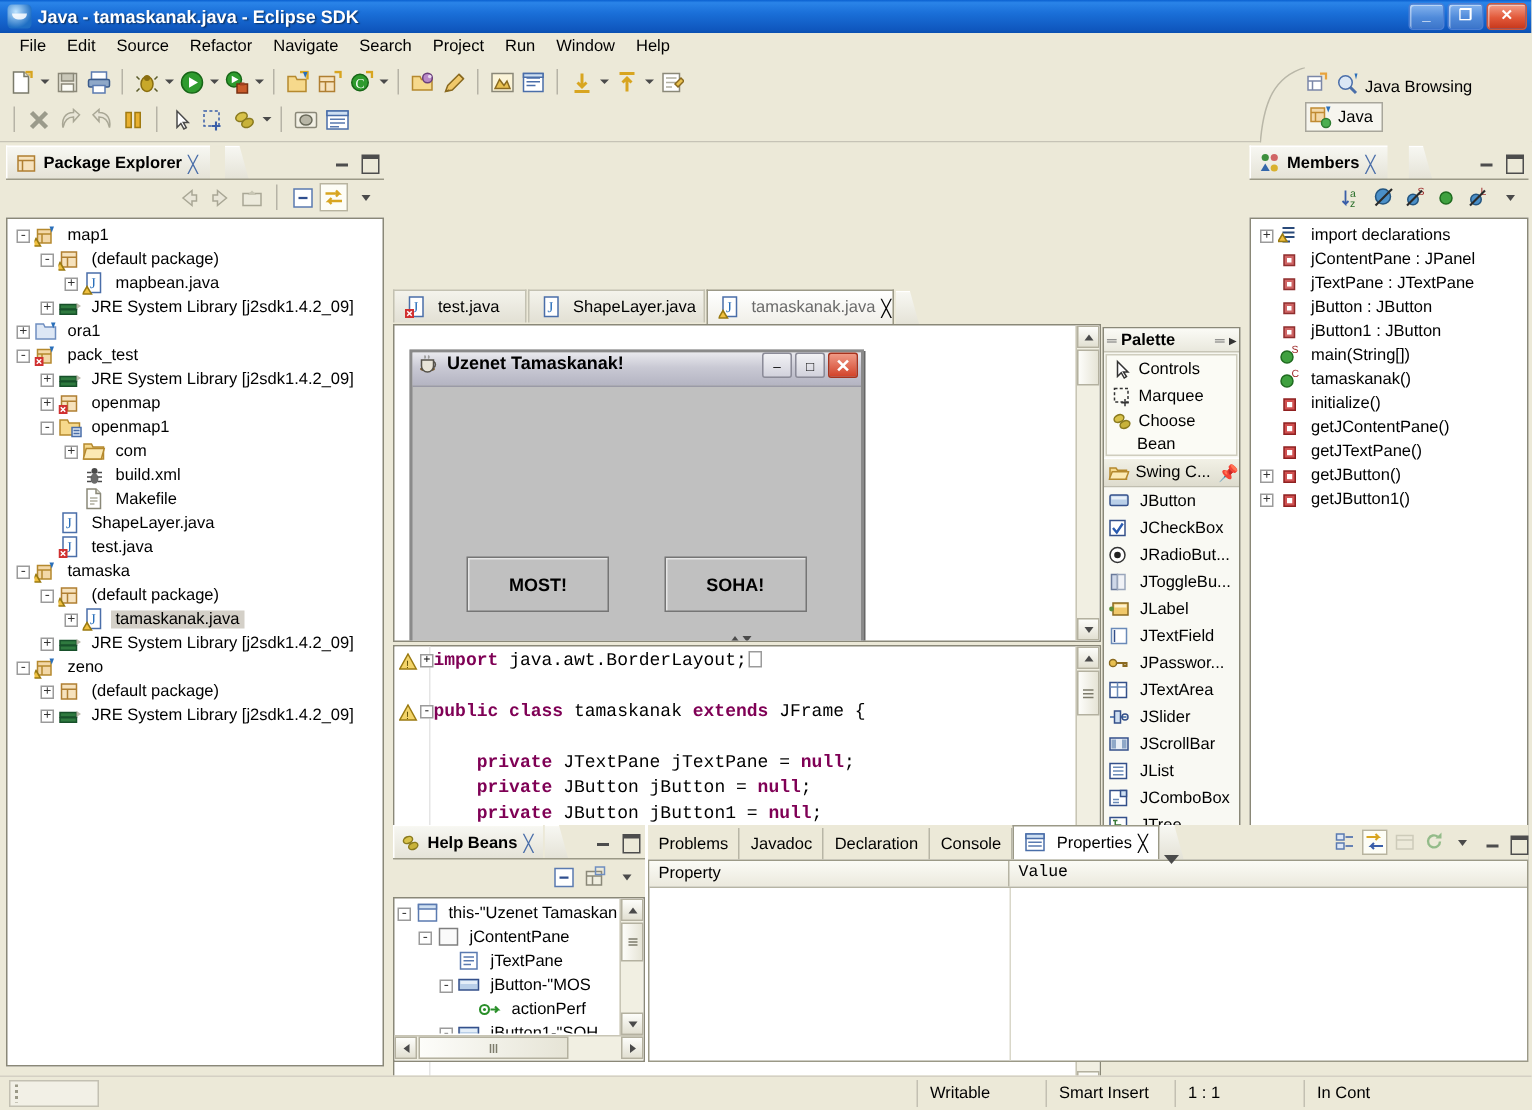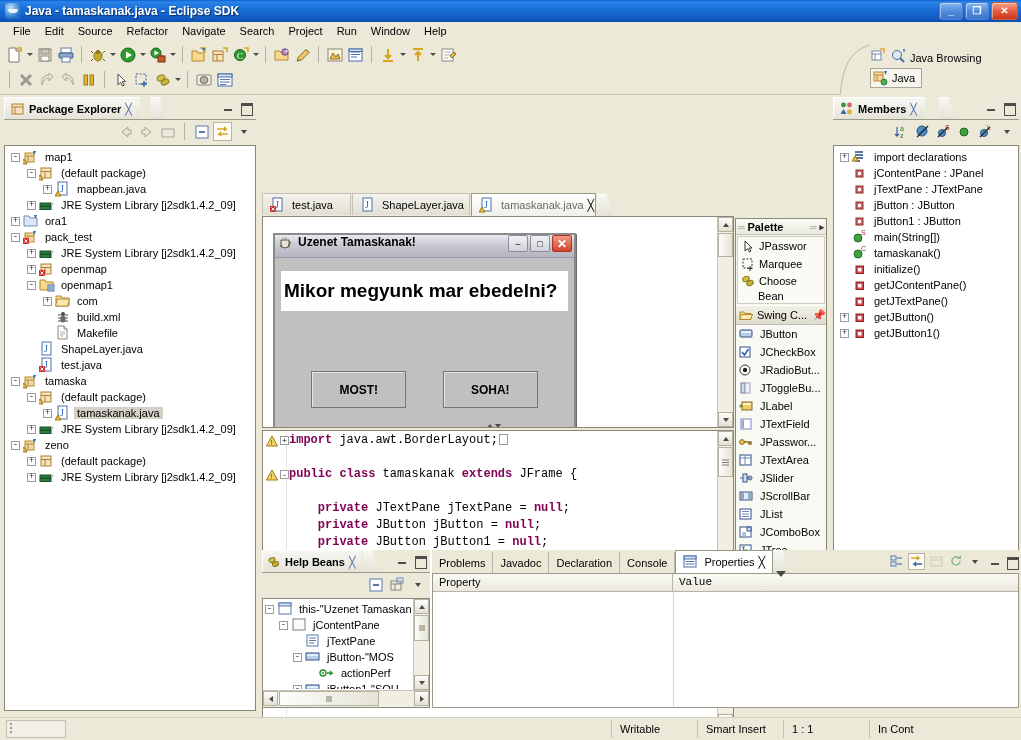--- a/index.html
+++ b/index.html
@@ -747,23 +747,20 @@
                 <span>–</span>
               </div>
             <div class="dbtn">
                 <span>□</span>
               </div>
             <div class="dbtn close">
                 <span>✕</span>
               </div>
           </div>
         </div>
-        <div class="dtextpane">
-          <span>Mikor megyunk mar ebedelni?</span>
-        </div>
         <div class="dbtnrow">
           <div class="jbtn">
               <span>MOST!</span>
             </div>
           <div class="jbtn">
               <span>SOHA!</span>
             </div>
         </div>
       </div>
 
@@ -829,21 +826,21 @@
       <span style="font-size:9px;color:#777;">═</span>
       <span style="flex:1">Palette</span>
       <span style="font-size:9px;color:#777;">═</span>
       <span style="font-size:9px;color:#333;">▸</span>
     </div>
     <div style="border:1px solid #cfcdbe;margin:1px;background:#fbfbf5;">
       <div class="pal-item">
         <svg width="14" height="14">
             <path d="M4 2 L4 12 L6.5 9.5 L8.5 13 L10 12 L8 9 L11 9 Z" fill="#fff" stroke="#333"></path>
           </svg>
-        <span>JPasswor</span>
+        <span>Controls</span>
       </div>
       <div class="pal-item">
         <svg width="14" height="14">
             <rect x="2" y="2" width="9" height="9" fill="none" stroke="#333" stroke-dasharray="2 1.5"></rect>
             <path d="M9 9 v5 M6.5 11.5 h5" stroke="#333"></path>
           </svg>
         <span>Marquee</span>
       </div>
       <div class="pal-item" style="height:15px;">
         <svg width="14" height="14">

